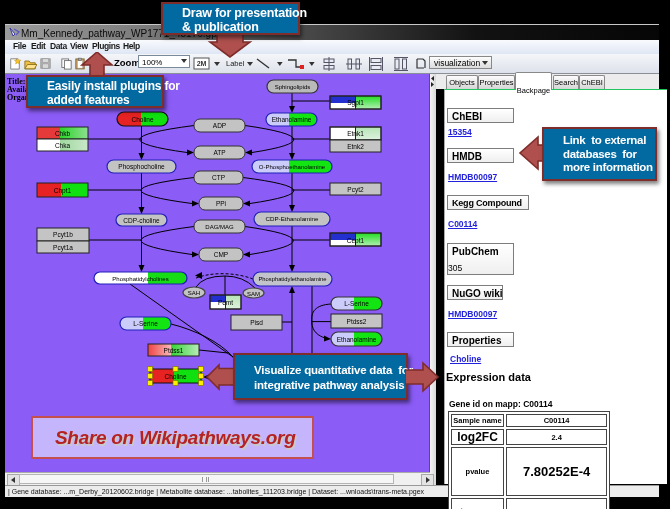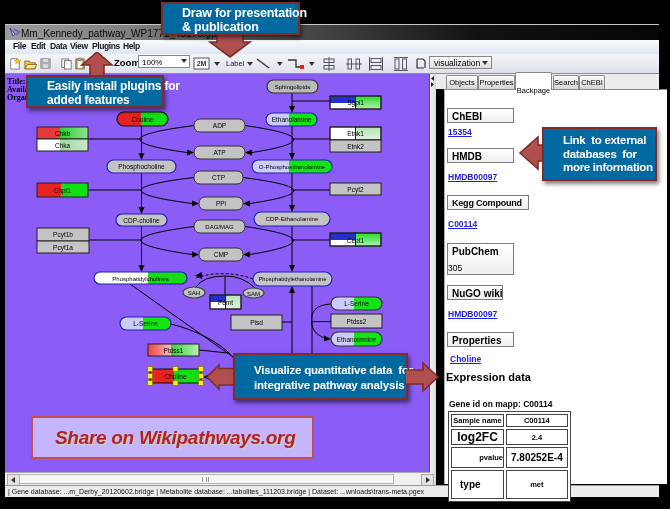--- a/index.html
+++ b/index.html
@@ -390,22 +390,22 @@
     <tbody>
         <tr>
           <td style="border:1px solid #444;width:51px;height:11px;padding:0;font-size:7.5px;font-weight:bold;text-align:center;white-space:nowrap">Sample name</td>
         <td style="border:1px solid #444;width:42px;padding:0;font-size:7.5px;font-weight:bold;text-align:center;white-space:nowrap">C00114</td>
         </tr>
     <tr>
           <td style="border:1px solid #444;height:11px;padding:0;font-size:12px;font-weight:bold;text-align:center;white-space:nowrap">log2FC</td>
         <td style="border:1px solid #444;padding:0;font-size:7.5px;font-weight:bold;text-align:center;white-space:nowrap">2.4</td>
         </tr>
     <tr>
-          <td style="border:1px solid #444;height:11px;padding:0;font-size:7.5px;font-weight:bold;text-align:right;white-space:nowrap">pvalue</td>
-        <td style="border:1px solid #444;padding:4px;font-size:10px;font-weight:bold;text-align:left;white-space:nowrap">7.80252E-4</td>
+          <td style="border:1px solid #444;height:11px;padding:0;font-size:7.5px;font-weight:bold;text-align:center;white-space:nowrap">pvalue</td>
+        <td style="border:1px solid #444;padding:16px;font-size:13px;font-weight:bold;text-align:left;white-space:nowrap">7.80252E-4</td>
         </tr>
     <tr>
           <td style="border:1px solid #444;height:11px;padding:8px;font-size:10px;font-weight:bold;text-align:left;white-space:nowrap">type</td>
         <td style="border:1px solid #444;padding:0;font-size:7.5px;font-weight:bold;text-align:center;white-space:nowrap">met</td>
         </tr>
   </tbody>
     </table>
 </div>
 
 <div class="callout" style="left:161px;top:2px;width:139px;height:33px;font-size:12.5px;line-height:14px;padding-top:2px;letter-spacing:-0.2px;white-space:nowrap">Draw for presentation<br>&amp; publication</div>

